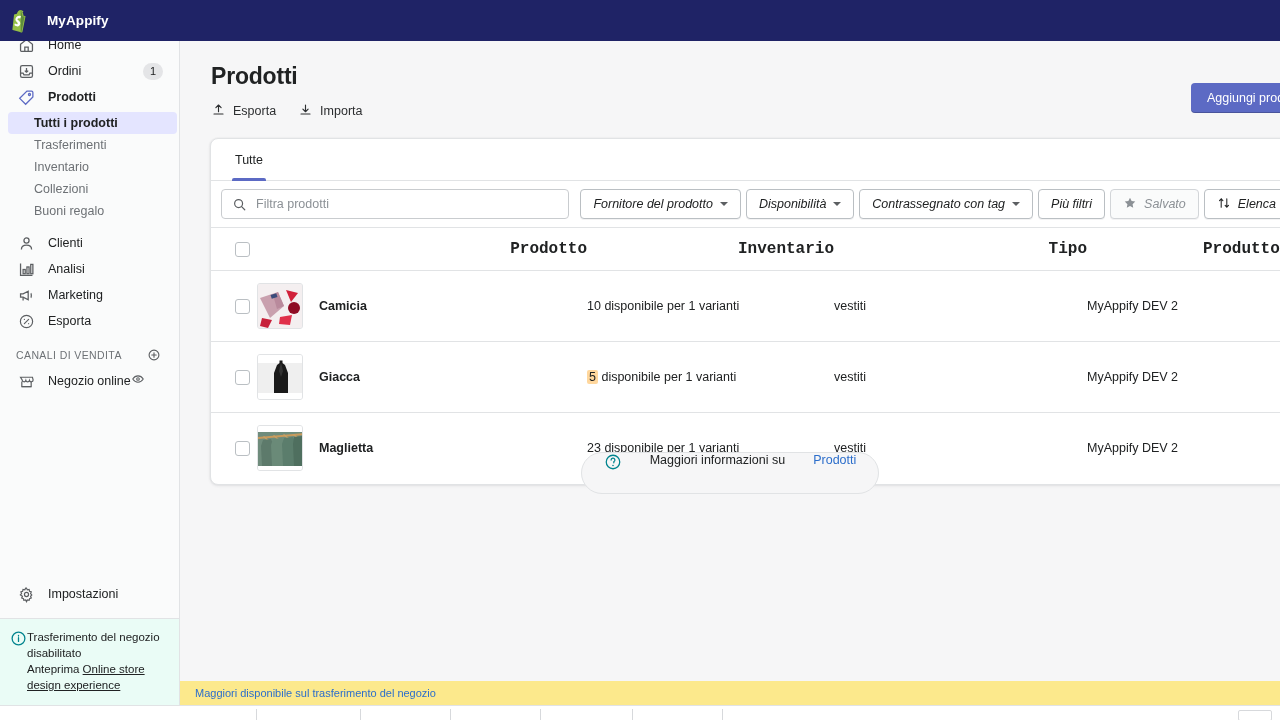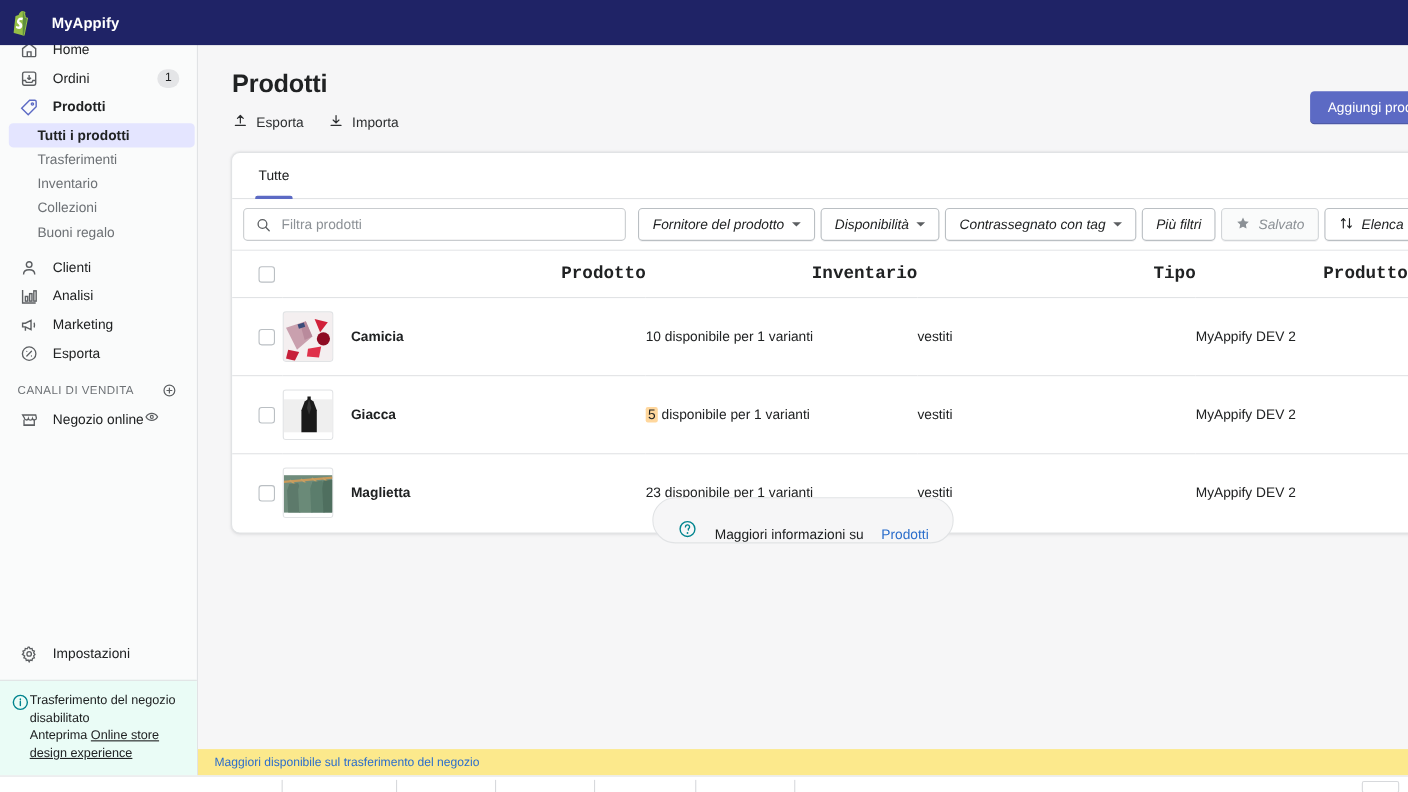--- a/index.html
+++ b/index.html
@@ -326,21 +326,21 @@
     padding: 0 2px;
   }
 
   
   .help-wrap {
     position: absolute;
     top: 411px; left: 0; width: 1100px;
     display: flex; justify-content: center;
   }
   .help-pill {
-    display: flex; align-items: flex-end; gap: 16px;
+    display: flex; align-items: flex-start; gap: 28px;
     height: 42px;
     padding: 0 22px;
     border: 1px solid #e1e3e5;
     border-radius: 21px;
     background: #f6f6f7;
     font-size: 12.5px;
     color: #202223;
     cursor: pointer;
   }
   .help-pill a { color: #2c6ecb; text-decoration: none; }

